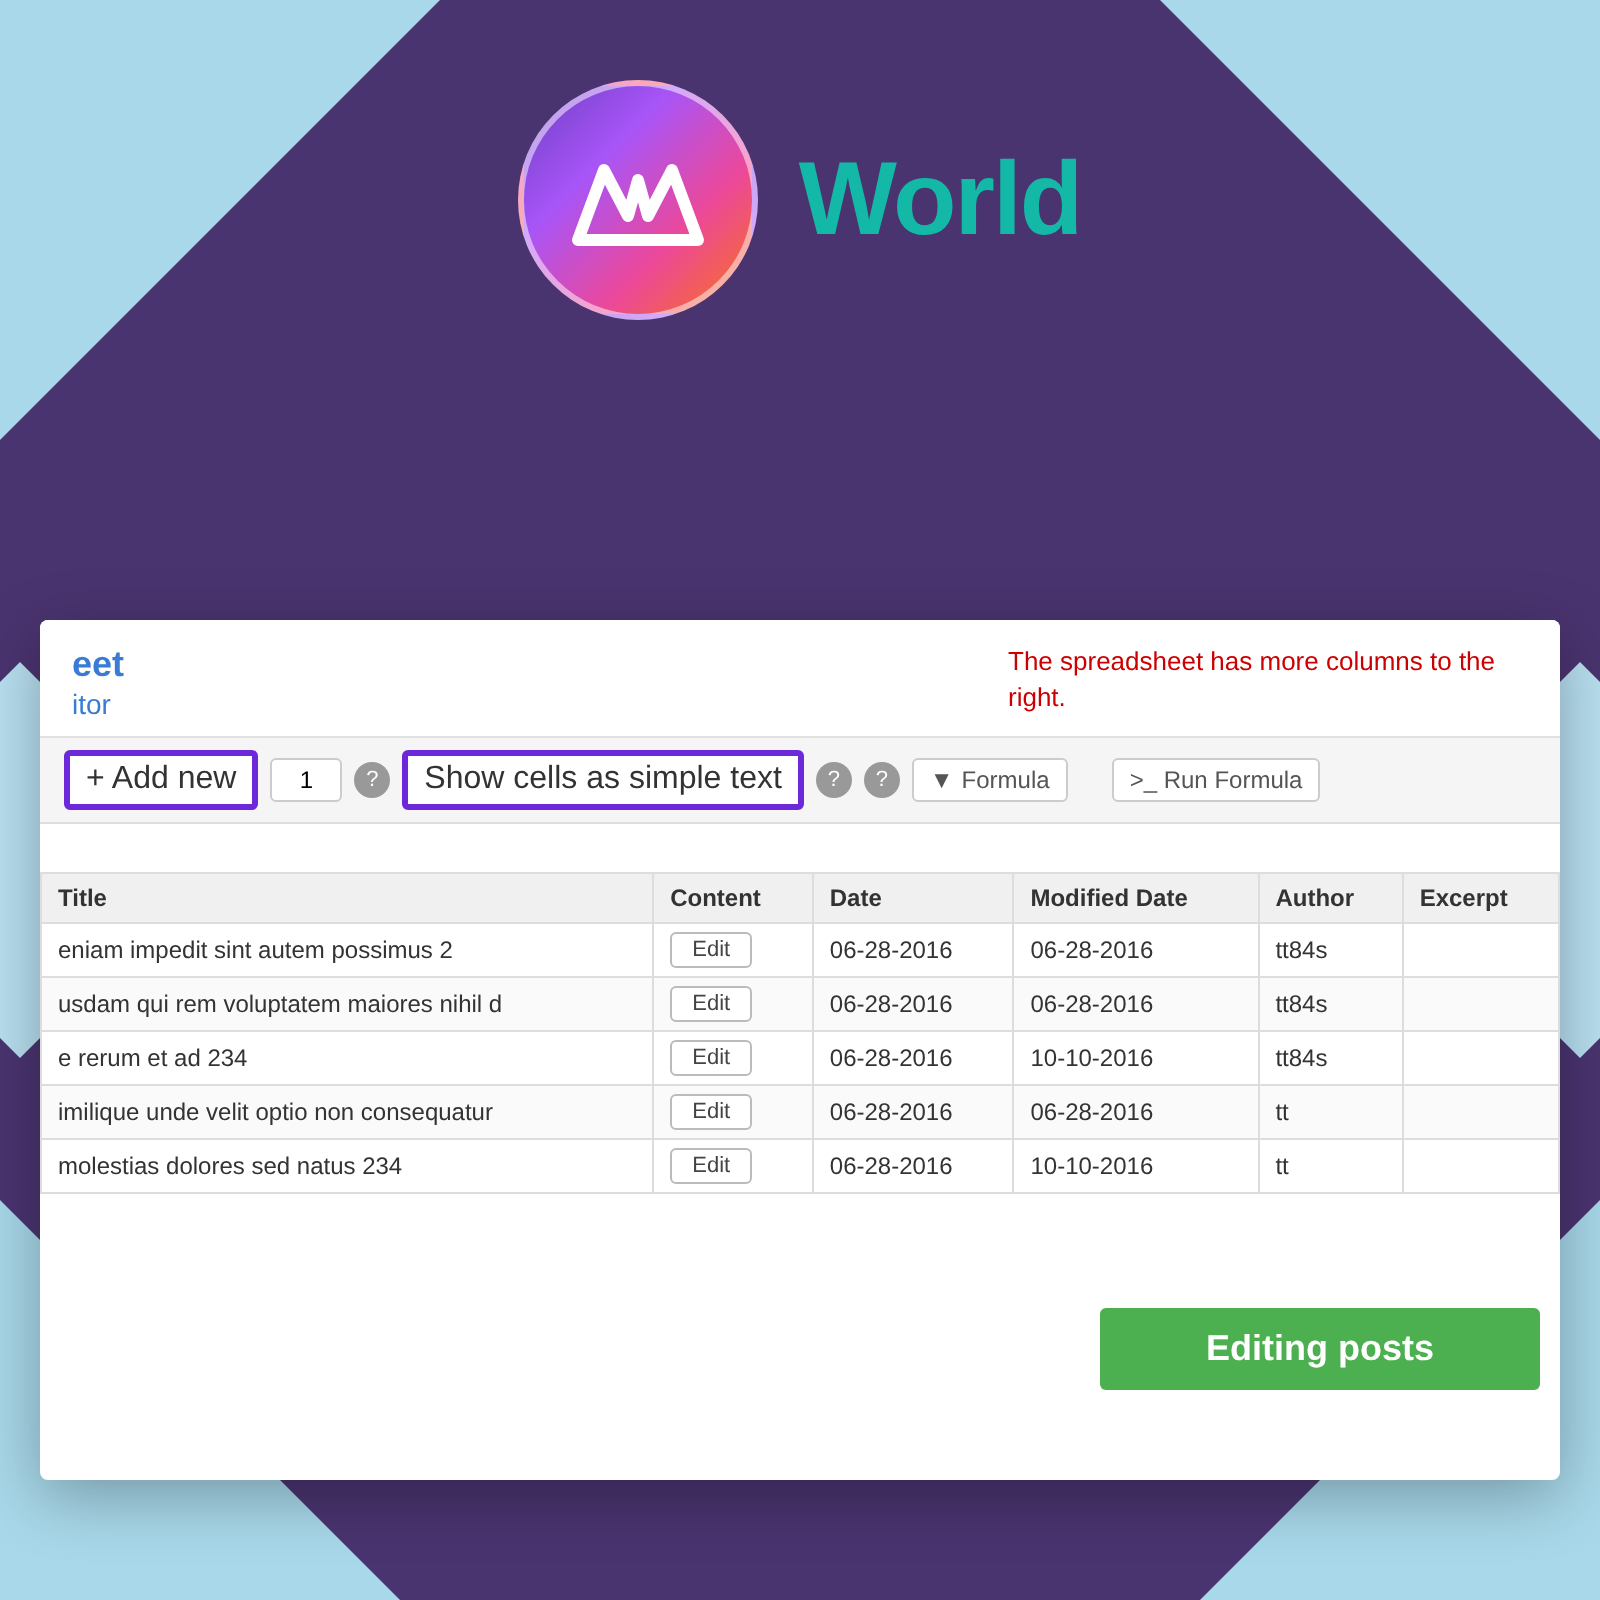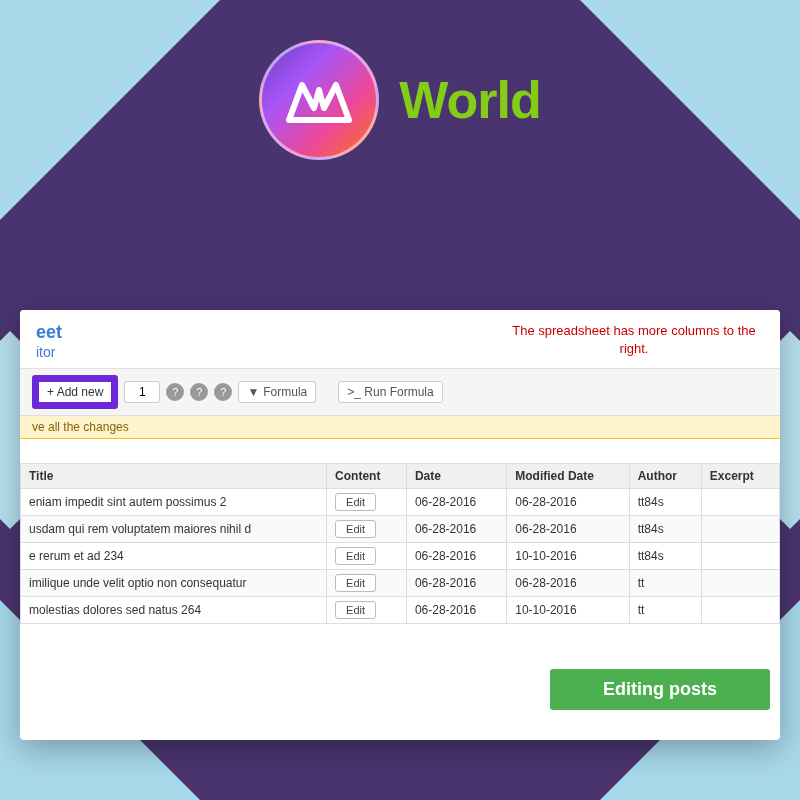--- a/index.html
+++ b/index.html
@@ -102,21 +102,21 @@
       border-radius: 50%;
       background: linear-gradient(135deg, #6e3fc5, #a855f7, #ec4899, #f97316);
       border: 3px solid rgba(255,255,255,0.5);
       display: flex;
       align-items: center;
       justify-content: center;
       flex-shrink: 0;
     }
 
     .brand-name {
-      color: #84cc16;
+      color: #14b8a6;
       font-size: 52px;
       font-weight: 900;
       font-family: 'Arial Black', sans-serif;
       letter-spacing: -1px;
     }
 
     
     .main-card {
       position: absolute;
       top: 310px;
@@ -147,42 +147,42 @@
     }
 
     .app-subtitle {
       color: #3a7bd5;
       font-size: 14px;
     }
 
     .warning-text {
       color: #cc0000;
       font-size: 13px;
-      text-align: center;
+      text-align: left;
       line-height: 1.4;
       max-width: 260px;
     }
 
     
     .toolbar {
       background: #f5f5f5;
       padding: 6px 12px;
       border-bottom: 1px solid #ddd;
       display: flex;
       align-items: center;
       gap: 6px;
       flex-wrap: wrap;
     }
 
     .toolbar-btn {
       background: white;
-      border: 7px solid #6d28d9;
+      border: 3px solid #6d28d9;
       border-radius: 3px;
       padding: 3px 8px;
-      font-size: 12px;
+      font-size: 16px;
       cursor: pointer;
       color: #333;
       white-space: nowrap;
     }
 
     .toolbar-input {
       width: 36px;
       border: 1px solid #ccc;
       border-radius: 3px;
       padding: 3px 5px;
@@ -270,21 +270,21 @@
       padding: 2px 10px;
       font-size: 11px;
       cursor: pointer;
       color: #444;
     }
 
     
     .editing-posts-badge {
       position: absolute;
       right: 30px;
-      bottom: 90px;
+      bottom: 105px;
       background: #4caf50;
       color: white;
       padding: 10px 24px;
       font-size: 18px;
       font-weight: bold;
       border-radius: 3px;
       min-width: 220px;
       text-align: center;
     }
 
@@ -337,35 +337,33 @@
         <div class="app-name">eet</div>
         <div class="app-subtitle">itor</div>
       </div>
       <div class="warning-text">The spreadsheet has more columns to the right.</div>
     </div>
 
     <div class="toolbar">
       <button class="toolbar-btn">+ Add new</button>
       <input class="toolbar-input" type="text" value="1" style="">
       <span class="toolbar-help">?</span>
+      <button class="toolbar-btn">Show cells as simple text</button>
       <span class="toolbar-help">?</span>
       <span class="toolbar-help">?</span>
       <button class="filter-btn">
         <span>▼</span>
         <span>Formula</span>
       </button>
       <button class="formula-btn">
         <span>&gt;_</span>
         <span>Run Formula</span>
       </button>
     </div>
 
-    <div class="save-bar">
-      <span>ve all the changes</span>
-    </div>
 
     <div class="table-container">
       <table>
         <thead>
           <tr>
             <th>Title</th>
             <th>Content</th>
             <th>Date</th>
             <th>Modified Date</th>
             <th>Author</th>
@@ -400,21 +398,21 @@
             </tr>
             <tr>
               <td>imilique unde velit optio non consequatur</td>
               <td><button class="edit-btn">Edit</button></td>
               <td>06-28-2016</td>
               <td>06-28-2016</td>
               <td>tt</td>
               <td></td>
             </tr>
             <tr>
-              <td>molestias dolores sed natus 264</td>
+              <td>molestias dolores sed natus 234</td>
               <td><button class="edit-btn">Edit</button></td>
               <td>06-28-2016</td>
               <td>10-10-2016</td>
               <td>tt</td>
               <td></td>
             </tr>
           </tbody>
       </table>
     </div>
   </div>

